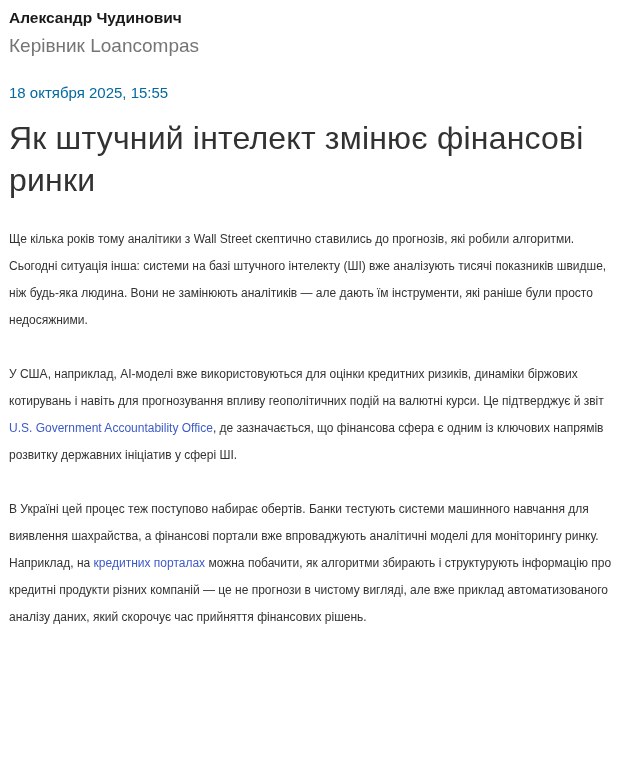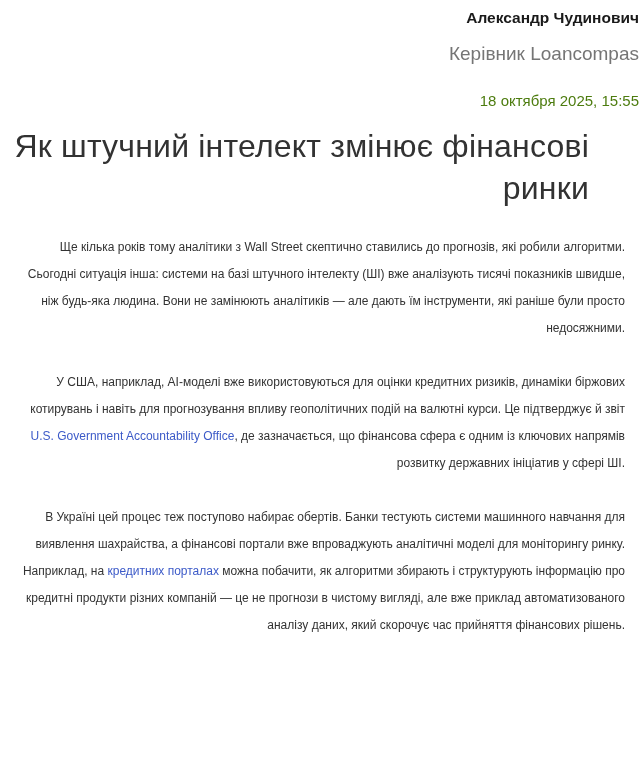--- a/index.html
+++ b/index.html
@@ -9,40 +9,39 @@
   }
   body {
     width: 643px;
     height: 783px;
     overflow: hidden;
     font-family: "Liberation Sans", sans-serif;
     color: #333333;
     box-sizing: border-box;
   }
   .page {
-    padding: 8px 4px 10px 9px;
+    padding: 8px 12px 10px 9px;
     box-sizing: border-box;
-    text-align: right;
   }
   .author-name {
     font-size: 15.5px;
     font-weight: 700;
     color: #1a1a1a;
     line-height: 1.25;
   }
   .author-role {
     font-size: 19px;
     font-weight: 400;
     color: #757575;
-    margin-top: 15px;
+    margin-top: 7px;
     line-height: 1.25;
   }
   .publish-date {
     font-size: 15px;
-    color: #4d7c0f;
+    color: #0369a1;
     margin-top: 26px;
     line-height: 1.2;
   }
   h1.article-title {
     font-size: 32px;
     font-weight: 400;
     color: #323232;
     line-height: 1.32;
     margin: 15px 12px 24px 0;
     max-width: 580px;

